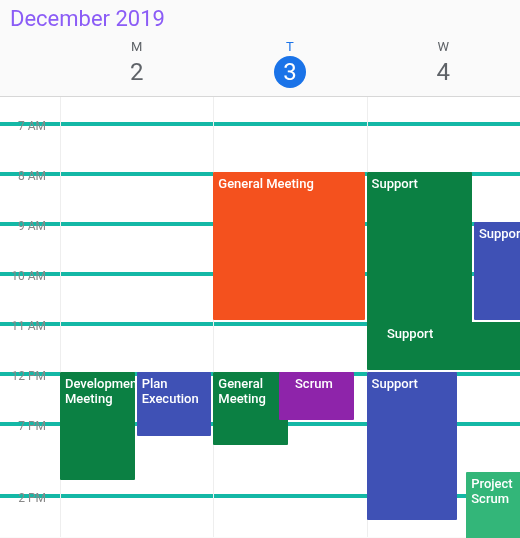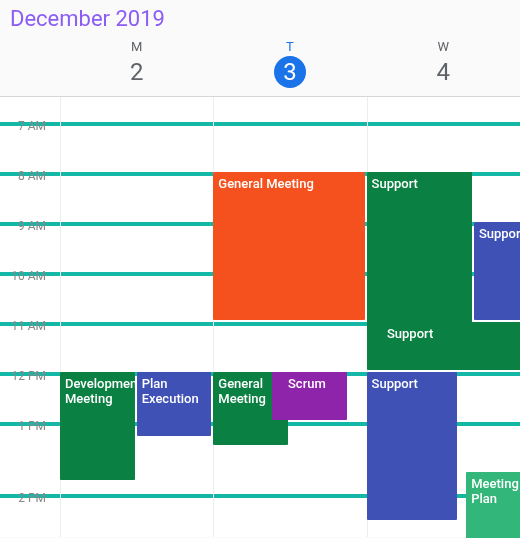--- a/index.html
+++ b/index.html
@@ -57,32 +57,32 @@
     <div class="hour-row" style="top: 175px;">
       <div class="hour-label">10 AM</div>
     </div>
     <div class="hour-row" style="top: 225px;">
       <div class="hour-label">11 AM</div>
     </div>
     <div class="hour-row" style="top: 275px;">
       <div class="hour-label">12 PM</div>
     </div>
     <div class="hour-row" style="top: 325px;">
-      <div class="hour-label">1 PM</div>
+      <div class="hour-label">7 PM</div>
     </div>
     <div class="hour-row" style="top: 397px;">
       <div class="hour-label">2 PM</div>
     </div>
     <div class="col-line" style="left: 60px;"></div>
     <div class="col-line" style="left: 213.3px;"></div>
     <div class="col-line" style="left: 366.6px;"></div>
     <div class="col-line" style="left: 519.9px;"></div>
     <div class="event orange" style="left: 213.3px; width: 151.3px; top: 75px; height: 148px;"><span>General Meeting</span></div>
     <div class="event green" style="left: 366.6px; width: 105.31px; top: 75px; height: 198px;"><span>Support</span></div>
     <div class="event indigo" style="left: 473.91px; width: 59.32px; top: 125px; height: 98px;"><span>Support</span></div>
     <div class="event green" style="left: 381.93px; width: 151.3px; top: 225px; height: 48px;"><span>Support</span></div>
     <div class="event green" style="left: 60px; width: 74.65px; top: 275px; height: 108px;"><span>Development Meeting</span></div>
     <div class="event indigo" style="left: 136.65px; width: 74.65px; top: 275px; height: 64px;"><span>Plan Execution</span></div>
     <div class="event green" style="left: 213.3px; width: 74.65px; top: 275px; height: 73px;"><span>General Meeting</span></div>
-    <div class="event purple" style="left: 272px; width: 74.65px; top: 275px; height: 48px; padding-left: 16px;"><span>Scrum</span></div>
+    <div class="event purple" style="left: 279px; width: 74.65px; top: 275px; height: 48px; padding-left: 16px;"><span>Scrum</span></div>
     <div class="event indigo" style="left: 366.6px; width: 89.98px; top: 275px; height: 148px;"><span>Support</span></div>
-    <div class="event lightgreen" style="left: 466.245px; width: 66.985px; top: 375px; height: 73px;"><span>Meeting Plan</span></div>
+    <div class="event lightgreen" style="left: 466.245px; width: 66.985px; top: 375px; height: 73px;"><span>Project Scrum</span></div>
   </div>
 
 </body></html>

